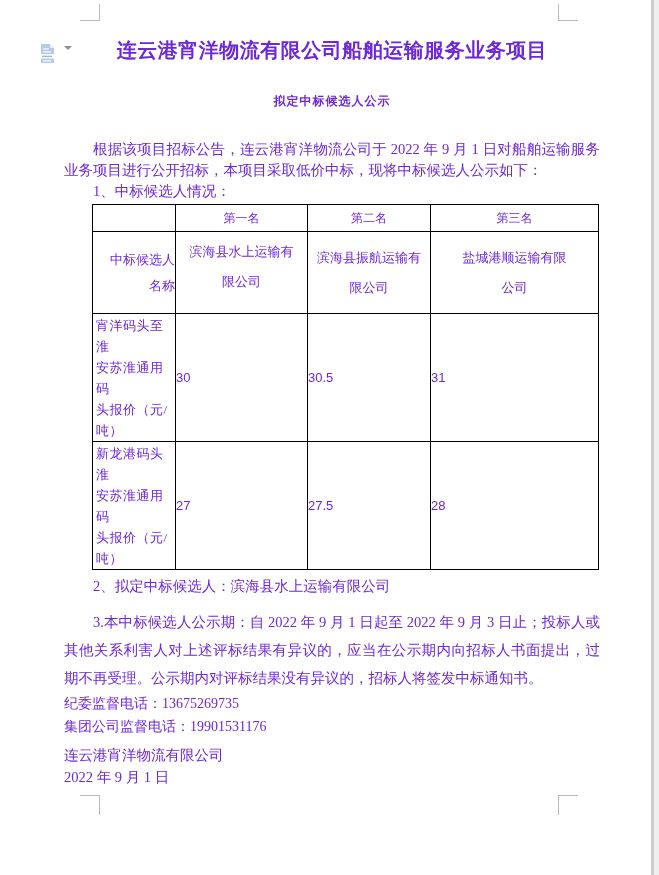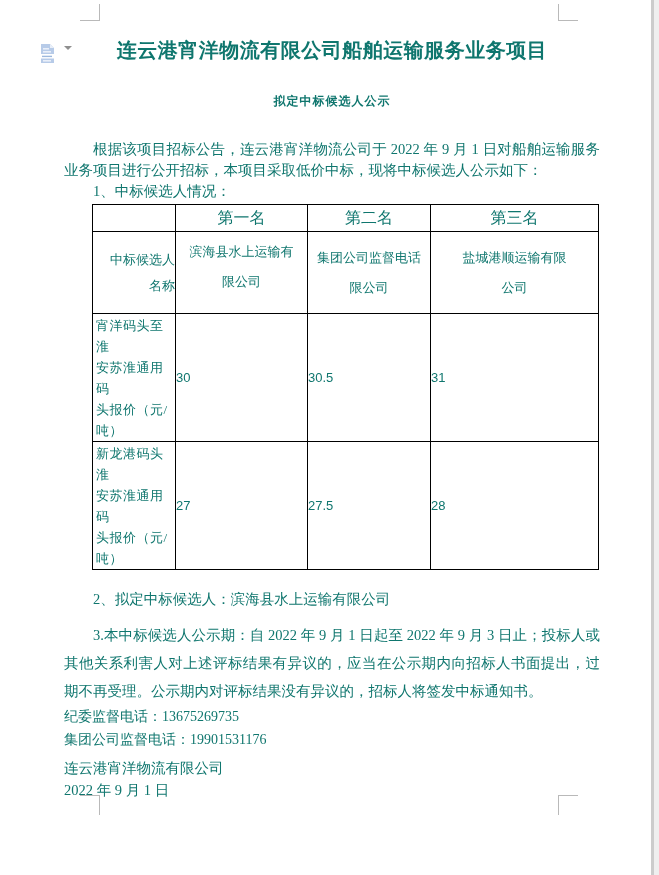--- a/index.html
+++ b/index.html
@@ -1,19 +1,19 @@
 <!DOCTYPE html>
 <html><head>
 <meta charset="utf-8">
 <style>
   * { margin:0; padding:0; box-sizing:border-box; }
   html,body { background:#ffffff; }
   .page {
     position:relative; width:659px; height:875px; background:#ffffff;
-    font-family:"Liberation Serif","DejaVu Serif",serif; color:#0f766e;
+    font-family:"Liberation Serif","DejaVu Serif",serif; color:#6d28d9;
     overflow:hidden;
   }
   
   .edge-outer { position:absolute; right:0; top:0; width:6px; height:100%; background:#efefef; }
   .edge-line  { position:absolute; right:5px; top:0; width:3px; height:100%; background:#cccccc; }
   
   .mark { position:absolute; width:20px; height:17px; }
   .mark-tl { left:80px;  top:4px;   border-right:1px solid #b9b9b9; border-bottom:1px solid #b9b9b9; }
   .mark-tr { left:558px; top:4px;   border-left:1px solid #b9b9b9;  border-bottom:1px solid #b9b9b9; }
   .mark-bl { left:80px;  top:795px; height:20px; border-right:1px solid #b9b9b9; border-top:1px solid #b9b9b9; }
@@ -27,30 +27,30 @@
              border-right:4px solid transparent; border-top:4px solid #8f8f8f; }
   
   .content { position:absolute; left:64px; top:38px; width:536px; }
   h1.title { font-size:20px; font-weight:bold; text-align:center; line-height:24px;
              margin-bottom:29px; letter-spacing:0.5px; }
   h2.subtitle { font-size:12px; font-weight:bold; text-align:center; line-height:20px;
                 margin-bottom:28px; letter-spacing:1px; }
   p.body-par { font-size:14.5px; line-height:21px; text-align:justify; }
   p.indent { text-indent:2em; }
   p.loose { line-height:28px; margin-top:12px; }
-  p.sec2 { margin-top:19px; font-size:14.5px; line-height:20px; text-indent:2em; }
+  p.sec2 { margin-top:6px; font-size:14.5px; line-height:20px; text-indent:2em; }
   p.phone { font-size:14px; line-height:20.5px; margin-top:2px; }
   .signature { margin-top:8px; text-align:left; font-size:14.5px; line-height:21.5px;
                padding-right:35px; }
   .sig-date { padding-right:10px; }
   
   table.cand { border-collapse:collapse; table-layout:fixed; width:506px;
                margin:2px 0 0 28px; }
   table.cand td { border:1px solid #000; overflow:hidden; }
-  td.headcell { text-align:center; font-size:16px; vertical-align:middle; }
+  td.headcell { text-align:center; font-size:12px; vertical-align:middle; }
   td.labelcell { font-size:13px; text-align:right; vertical-align:middle;
                  line-height:26px; white-space:pre-line; padding:0 0; }
   td.pricelabel { font-size:13px; text-align:left; vertical-align:top;
                   line-height:21px; white-space:pre-line; padding:1px 1px 0 3px;
                   letter-spacing:0.5px; }
   td.namecell { font-size:13px; text-align:center; vertical-align:middle;
                 line-height:30px; white-space:pre-line; }
   td.name-top { vertical-align:top; padding-top:5px; }
   td.num { font-family:"Liberation Sans","DejaVu Sans",sans-serif; font-size:13px;
            text-align:left; vertical-align:middle; }
@@ -110,21 +110,21 @@
           <td class="headcell"></td>
           <td class="headcell">第一名</td>
           <td class="headcell">第二名</td>
           <td class="headcell">第三名</td>
         </tr>
         <tr class="r-name">
           <td class="labelcell">中标候选人
 名称</td>
           <td class="namecell name-top">滨海县水上运输有
 限公司</td>
-          <td class="namecell">集团公司监督电话
+          <td class="namecell">滨海县振航运输有
 限公司</td>
           <td class="namecell">盐城港顺运输有限
 公司</td>
         </tr>
         <tr class="r-p1">
           <td class="pricelabel">宵洋码头至淮
 安苏淮通用码
 头报价（元/
 吨）</td>
           <td class="num">30</td>

